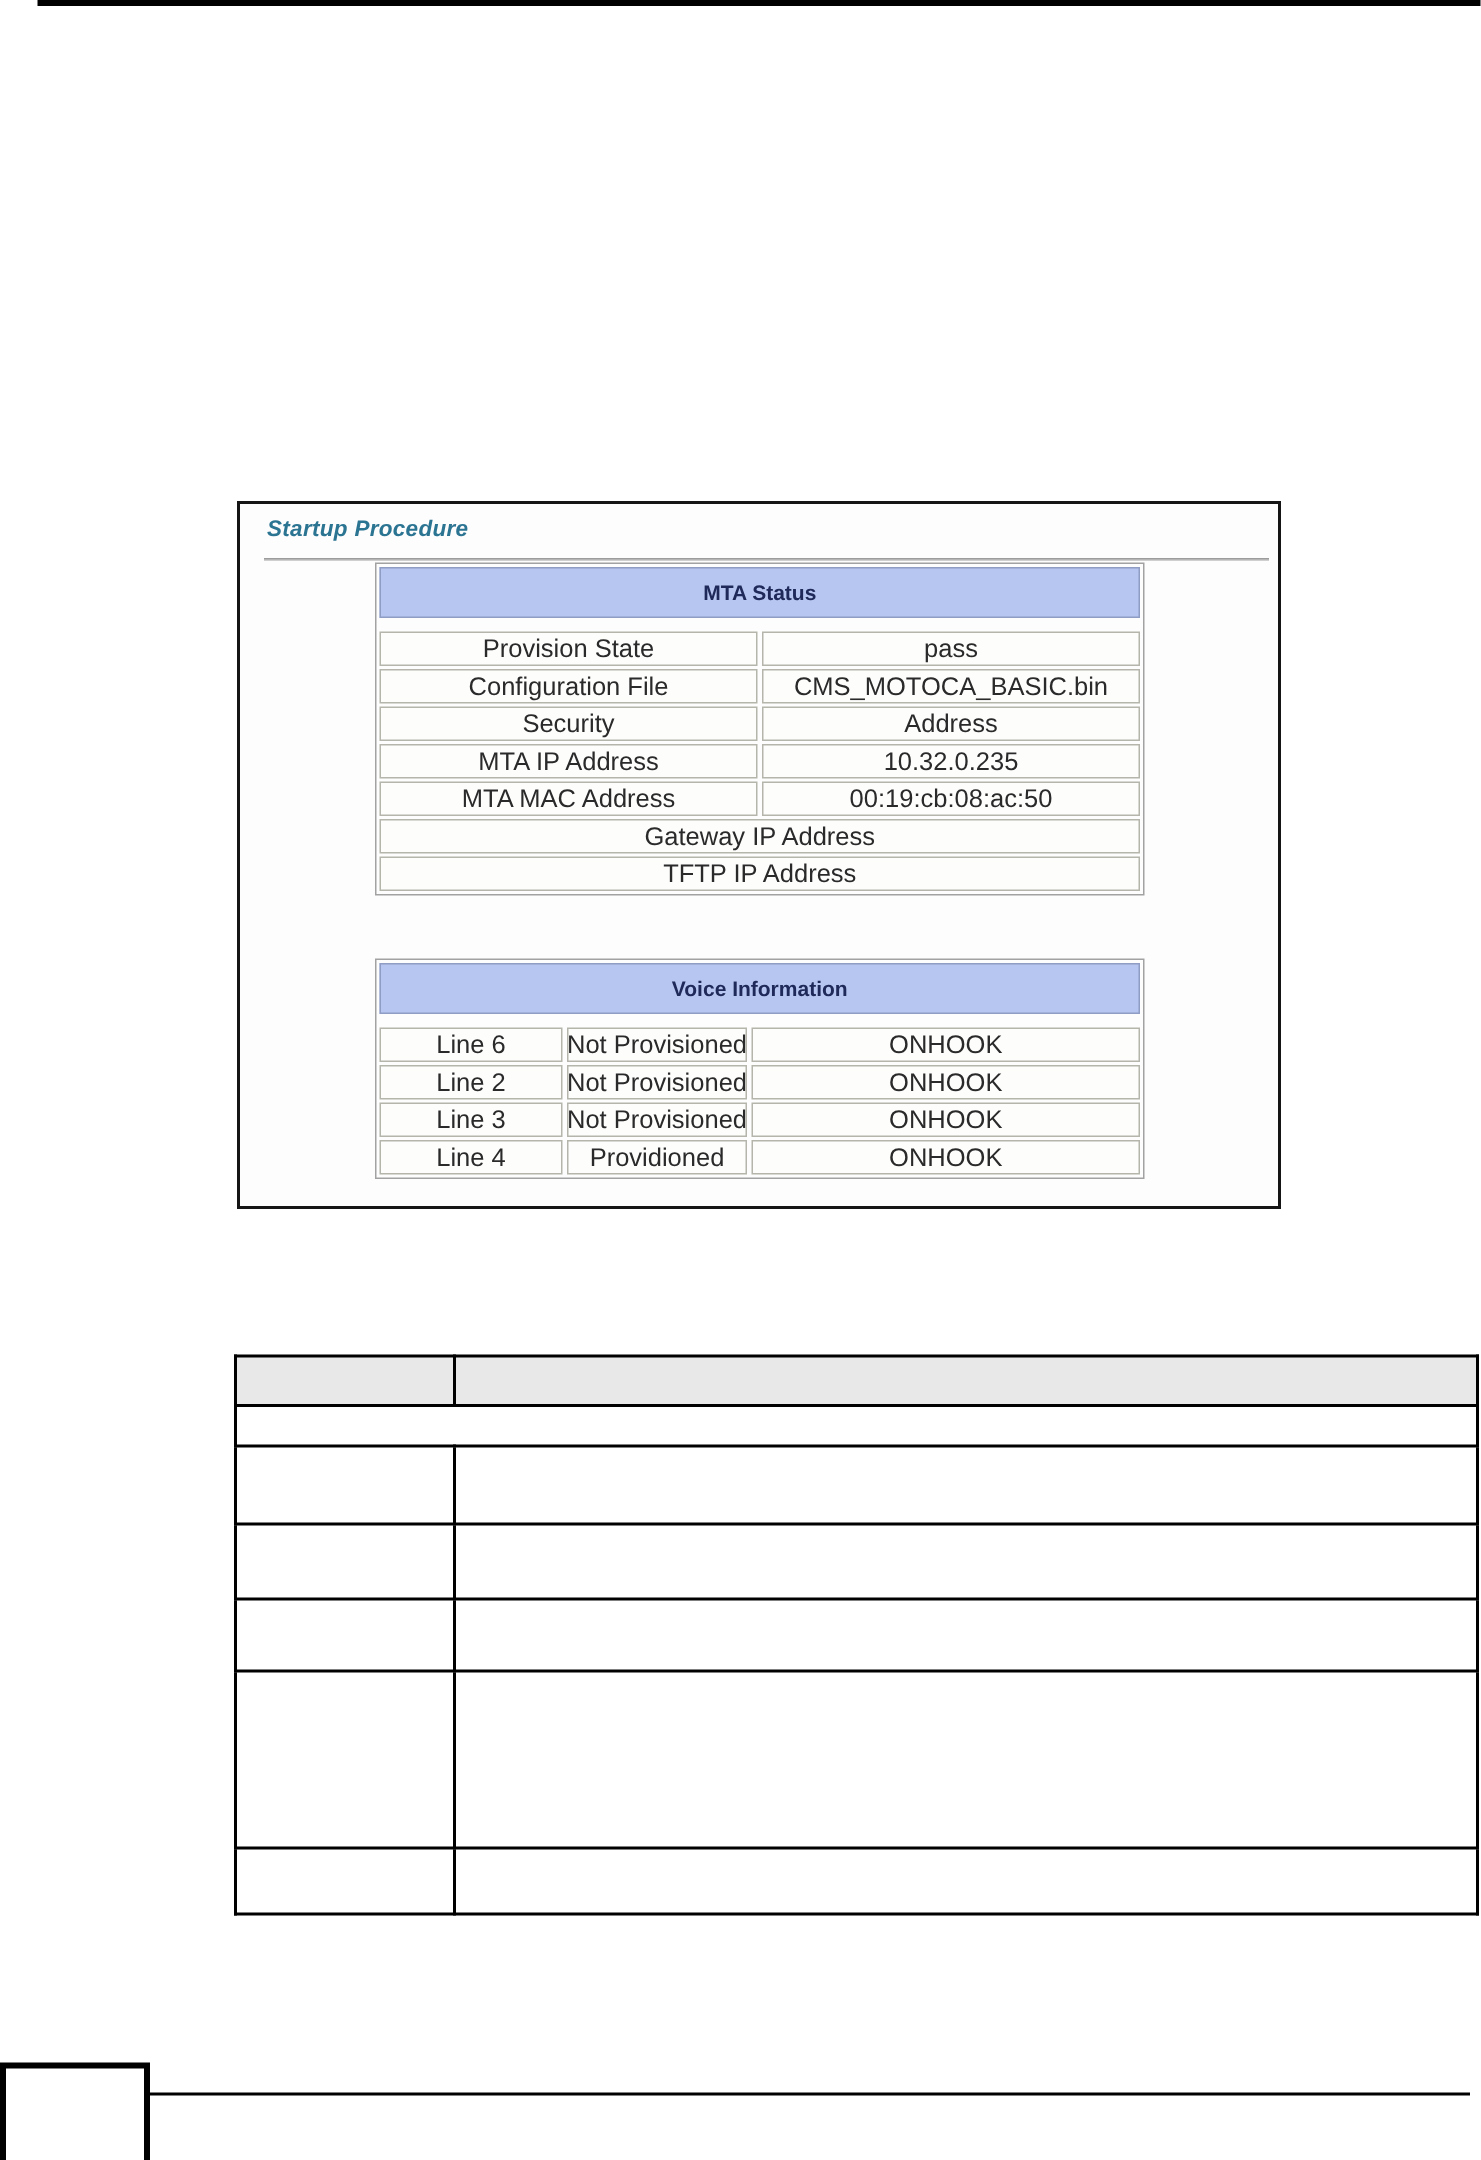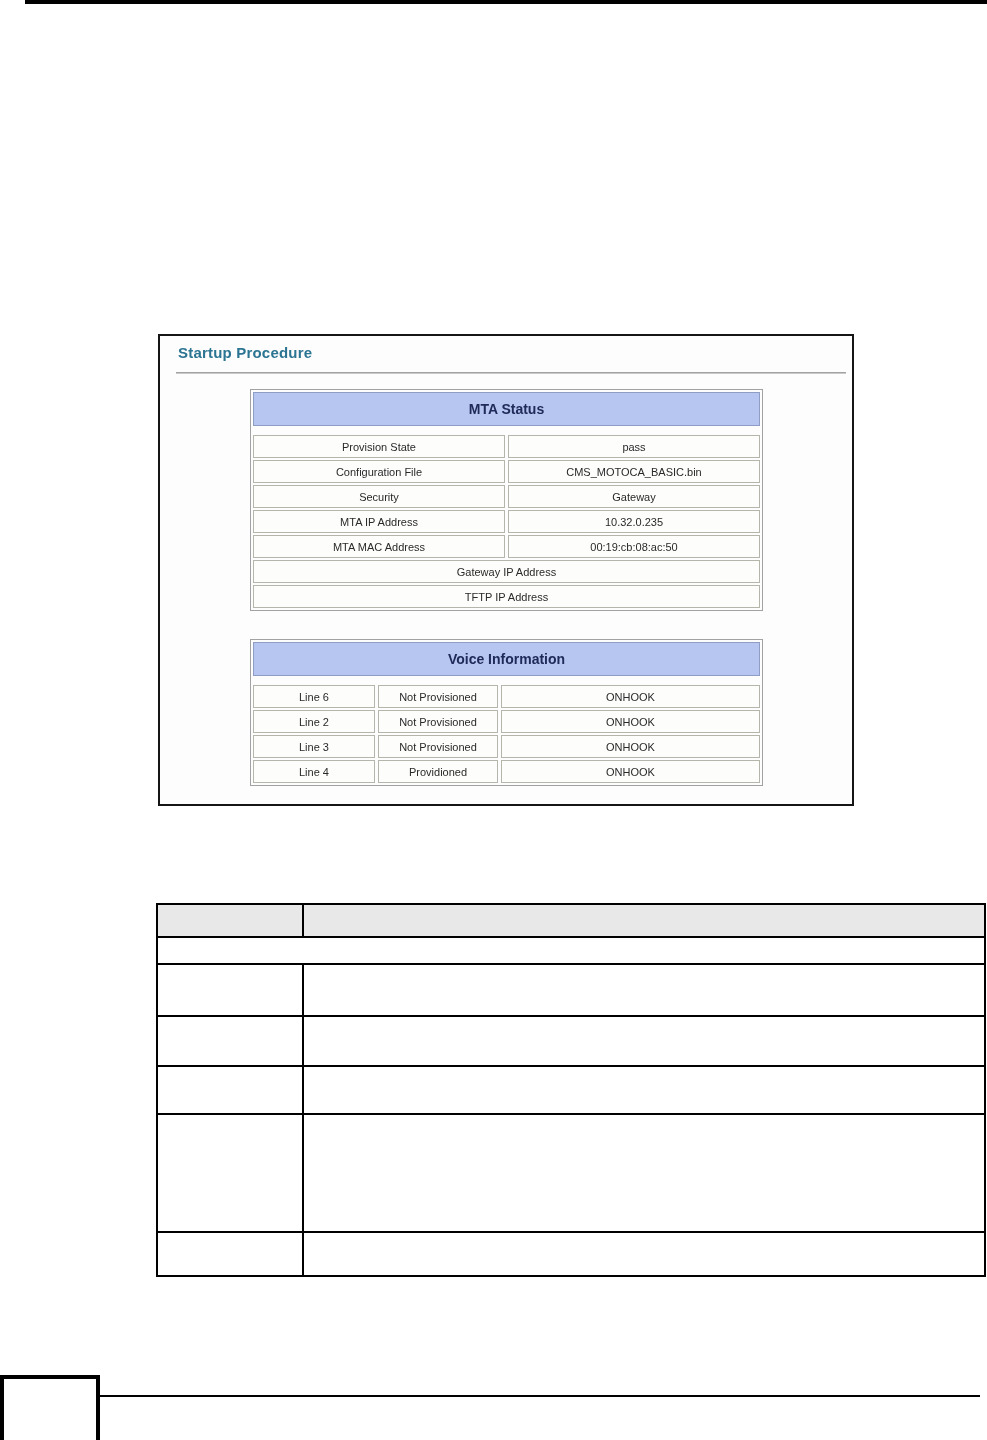--- a/index.html
+++ b/index.html
@@ -31,53 +31,54 @@
   
   .shot-panel {
     left: 158px; top: 334px; width: 692px; height: 468px;
     border: 2px solid #151515;
     background: #fefdfd;
   }
   .shot-title {
     left: 18px; top: 8px;
     font-size: 15px;
     font-weight: bold;
+    font-style: italic;
     color: var(--title-teal, #2b7492);
     letter-spacing: 0.2px;
   }
   .shot-title-rule {
     left: 16px; top: 36px; width: 670px; height: 2px;
     background: linear-gradient(#8f8f8f, #dcdcdc);
   }
   .ui-table {
     left: 90px; width: 513px;
     border: 1px solid #a2a2a2;
     background: #fdfdfd;
     padding: 2px;
     box-sizing: border-box;
   }
-  .ui-table.mta   { top: 53px; }
+  .ui-table.mta   { top: 39px; }
   .ui-table.voice { top: 303px; }
   .ui-table-header {
     height: 32px;
     background: var(--header-blue, #b6c6f0);
     border: 1px solid #8f9cc4;
     display: flex; align-items: center; justify-content: center;
     font-size: 14px; font-weight: bold;
     color: var(--header-navy, #202a5a);
     margin-bottom: 9px;
   }
   .ui-row { display: flex; gap: 3px; margin-top: 2px; }
   .ui-row:first-of-type { margin-top: 0; }
   .ui-cell {
     height: 21px;
     border: 1px solid #b5b5ab;
     background: #fdfdfc;
     display: flex; align-items: center; justify-content: center;
-    font-size: 11px;
+    font-size: 17px;
     color: #2a2a2a;
     overflow: hidden;
     white-space: nowrap;
   }
   .mta .ui-cell { flex: 1 1 0; }
   .voice .c1 { width: 120px; flex: 0 0 auto; }
   .voice .c2 { width: 118px; flex: 0 0 auto; }
   .voice .c3 { flex: 1 1 0; }
 
   
@@ -116,21 +117,21 @@
     <div class="ui-row">
       <div class="ui-cell">Provision State</div>
       <div class="ui-cell">pass</div>
     </div>
     <div class="ui-row">
       <div class="ui-cell">Configuration File</div>
       <div class="ui-cell">CMS_MOTOCA_BASIC.bin</div>
     </div>
     <div class="ui-row">
       <div class="ui-cell">Security</div>
-      <div class="ui-cell">Gateway</div>
+      <div class="ui-cell">Address</div>
     </div>
     <div class="ui-row">
       <div class="ui-cell">MTA IP Address</div>
       <div class="ui-cell">10.32.0.235</div>
     </div>
     <div class="ui-row">
       <div class="ui-cell">MTA MAC Address</div>
       <div class="ui-cell">00:19:cb:08:ac:50</div>
     </div>
     <div class="ui-row">

